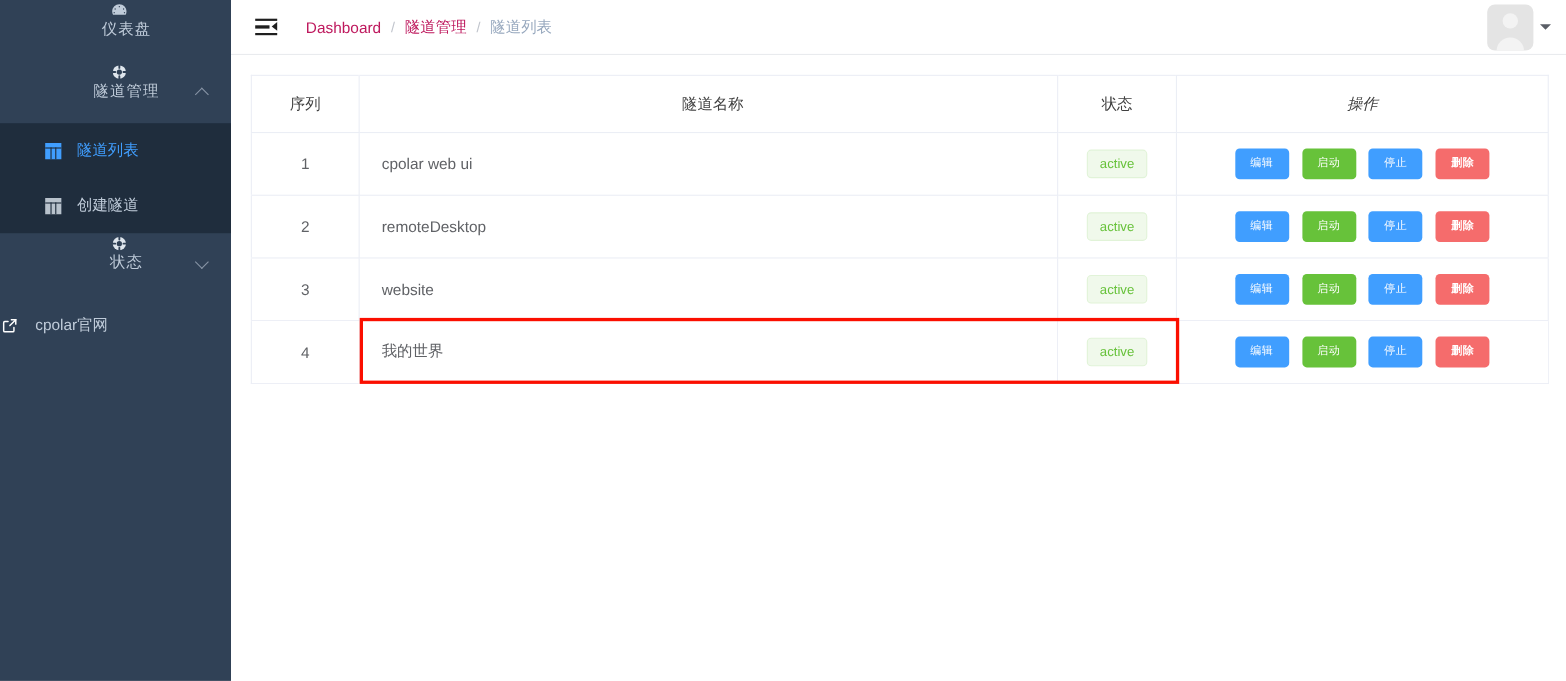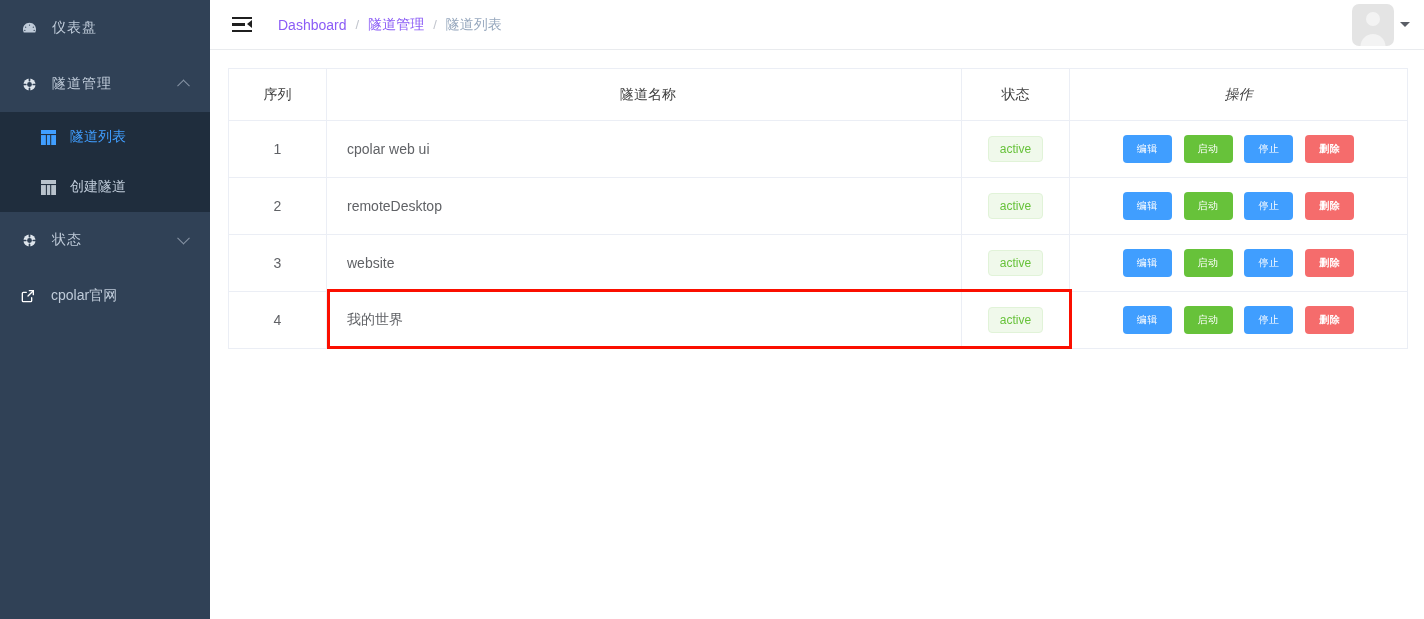--- a/index.html
+++ b/index.html
@@ -19,20 +19,21 @@
     position: relative;
   }
   .nav-item {
     height: 56px;
     display: flex; align-items: center;
     padding-left: 20px;
     color: #bfcbd9;
     font-size: 14px;
     cursor: pointer;
     position: relative;
+    flex-direction: column;
   }
   .nav-item .ico {
     width: 18px; height: 18px;
     display: inline-flex; align-items: center; justify-content: center;
     margin-right: 14px;
     flex: 0 0 18px;
   }
   .nav-item .lbl { letter-spacing: 1px; }
   .nav-arrow {
     position: absolute; right: 22px; top: 50%;
@@ -56,21 +57,21 @@
   .sub-item .ico {
     width: 16px; height: 16px;
     margin-right: 14px;
     flex: 0 0 16px;
     display: inline-flex; align-items: center; justify-content: center;
   }
   .grid-ico { display: block; }
 
   .ext-item {
     height: 56px; display: flex; align-items: center;
-    padding-left: 19px; color: #bfcbd9; font-size: 14px; cursor: pointer;
+    padding-left: 0; color: #bfcbd9; font-size: 14px; cursor: pointer;
   }
   .ext-item .ico { width: 18px; height: 18px; margin-right: 14px; flex: 0 0 18px;
                    display: inline-flex; align-items: center; justify-content:center; }
 
   
   .main { flex: 1 1 auto; height: 619px; display: flex; flex-direction: column;
           background: #ffffff; min-width: 0; }
 
   .topbar {
     height: 50px; flex: 0 0 50px;
@@ -84,21 +85,21 @@
                display: inline-block; margin-right: 26px; }
   .hamburger i { position: absolute; left: 0; height: 2.5px; background: #1f1f1f; }
   .hamburger i:nth-child(1){ top:0;  width: 20px; }
   .hamburger i:nth-child(2){ top:6.5px; width: 13px; }
   .hamburger i:nth-child(3){ top:13px; width: 20px; }
   .hamburger .tri { position:absolute; right:0; top:3.5px; width:0; height:0;
                     border-top:4.5px solid transparent; border-bottom:4.5px solid transparent;
                     border-right:5px solid #1f1f1f; }
 
   .crumbs { display: flex; align-items: center; font-size: 14px; }
-  .crumb { color: #8b5cf6; cursor: pointer; }
+  .crumb { color: #be185d; cursor: pointer; }
   .crumb.last { color: #97a8be; cursor: default; }
   .crumb-sep { color: #c0c4cc; margin: 0 9px; font-size: 13px; }
 
   .avatar-wrap { position: absolute; right: 14px; top: 50%; transform: translateY(-50%);
                  display:flex; align-items:center; }
   .avatar { width: 42px; height: 42px; border-radius: 7px; background: #e4e4e4;
             position: relative; overflow: hidden; cursor: pointer; }
   .avatar .head { position:absolute; left:50%; top:8px; transform: translateX(-50%);
                   width: 14px; height: 14px; border-radius: 50%; background:#f3f3f3; }
   .avatar .body { position:absolute; left:50%; bottom:-6px; transform: translateX(-50%);

